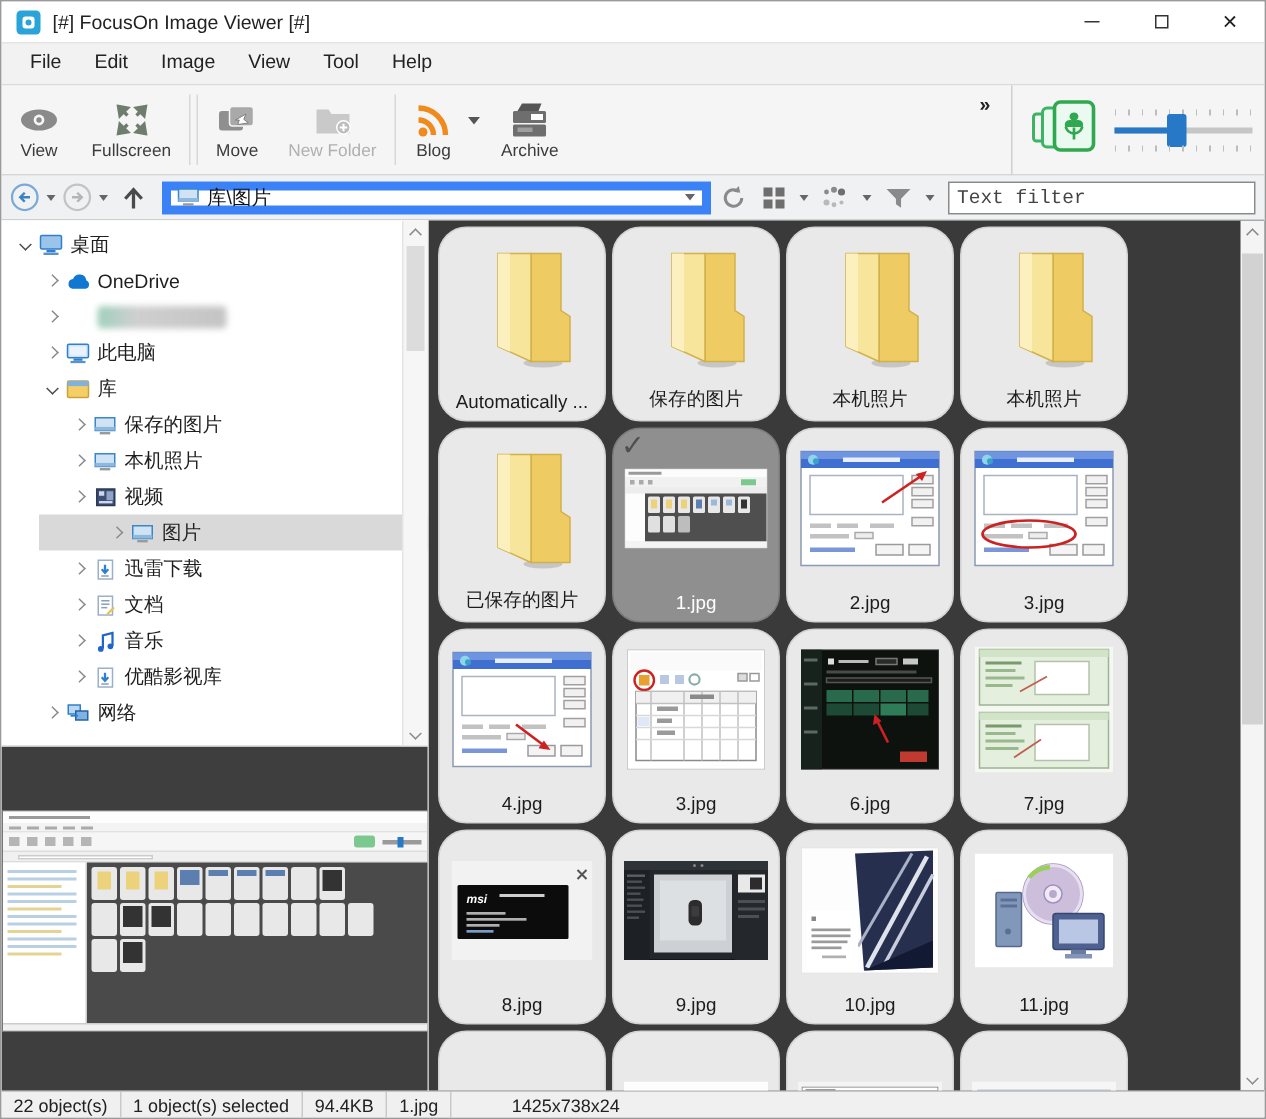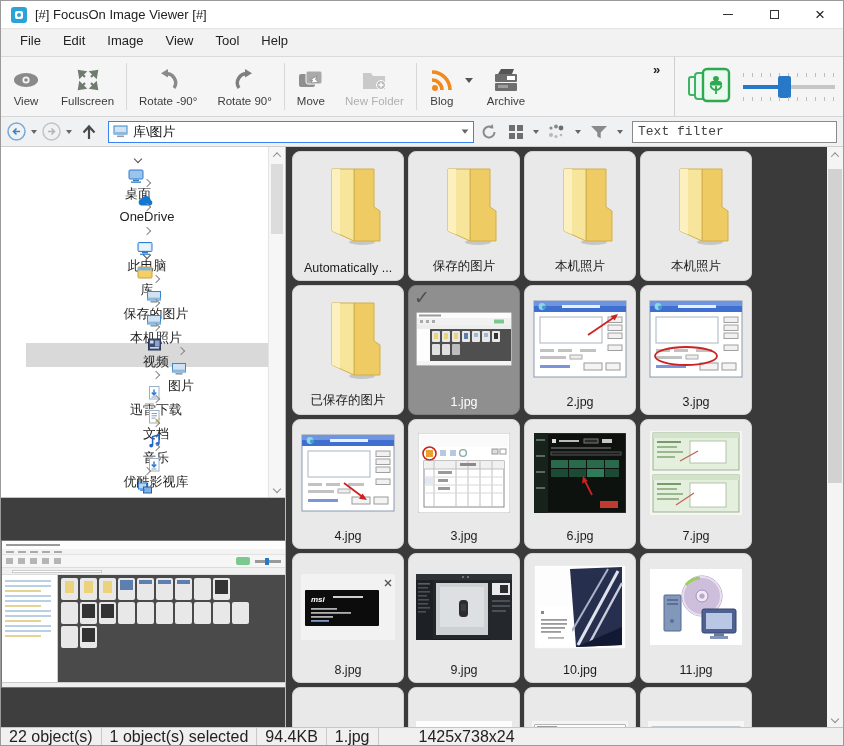--- a/index.html
+++ b/index.html
@@ -43,34 +43,34 @@
      background:repeating-linear-gradient(90deg,#bdbdbd 0 1px,transparent 1px 9px); }
   .ticks-top { top:3px; } .ticks-bottom { bottom:3px; }
   .slider-track { width:100%; height:4px; background:#c6c6c6; position:relative; }
   .slider-fill { position:absolute; left:0; top:0; bottom:0; width:42%; background:#2779c8; }
   .slider-handle { position:absolute; left:38%; top:-9px; width:13px; height:22px; background:#2779c8; border-radius:2px; }
 
   
   .addressbar { height:30px; background:#f0f1f2; border-bottom:1px solid #cfcfcf; display:flex; align-items:center; padding:0 6px; gap:3px; flex:0 0 auto; }
   .nav-circle { width:19px; height:19px; border-radius:50%; display:flex; align-items:center; justify-content:center; }
   .addr-caret { width:0; height:0; border-left:3.5px solid transparent; border-right:3.5px solid transparent; border-top:4px solid #666; margin:0 2px; }
-  .path-box { height:22px; background:#fff; border:1px solid #3b82f6; flex:0 0 366px; display:flex; align-items:center; padding:0 4px; gap:5px; margin-left:4px; }
+  .path-box { height:22px; background:#fff; border:6px solid #3b82f6; flex:0 0 366px; display:flex; align-items:center; padding:0 4px; gap:5px; margin-left:4px; }
   .path-text { font-size:13px; color:#111; flex:1; }
   .path-box .caret-down { border-top-color:#666; transform:scale(.85); }
   .addr-ico { display:flex; align-items:center; justify-content:center; padding:0 3px; }
   .filter-input { height:22px; flex:1; margin-left:4px; border:1px solid #8a8a8a; background:#fff;
       font-family:"Liberation Mono","DejaVu Sans Mono",monospace; font-size:13px; color:#000000; padding:0 5px; }
   .filter-input::placeholder { color:#444; opacity:1; }
 
   
   .content { flex:1; display:flex; min-height:0; }
   .left-panel { width:285px; flex:0 0 285px; border-right:1px solid #bdbdbd; display:flex; flex-direction:column; background:#fff; }
 
   .tree { height:351px; position:relative; overflow:hidden; background:#fff; border-bottom:1px solid #c4c4c4; padding-top:4px; }
-  .tree-row { height:24px; display:flex; align-items:center; font-size:13px; color:#1e1e1e; width:calc(100% - 18px);flex-direction:column; }
+  .tree-row { height:24px; display:flex; align-items:center; font-size:13px; color:#1e1e1e; width:calc(100% - 18px); }
   .tree-row.selected { background:#d9d9d9; }
   .chev-box { width:16px; display:flex; align-items:center; justify-content:center; flex:0 0 16px; }
   .chev { width:6px; height:6px; border-right:1.4px solid #8a8a8a; border-bottom:1.4px solid #8a8a8a; display:inline-block; }
   .chev.closed { transform:rotate(-45deg); }
   .chev.open { transform:rotate(45deg); border-color:#4d4d4d; }
   .tree-ico { width:18px; display:flex; align-items:center; justify-content:center; flex:0 0 18px; margin-right:4px; }
   .blur-pill { width:86px; height:15px; border-radius:3px; background:linear-gradient(90deg,#9fd0bd,#cfcfcf 30%,#c4c4c4); filter:blur(2px); }
   .tree-scroll { position:absolute; top:0; right:0; bottom:0; width:17px; background:#f6f6f6; border-left:1px solid #e4e4e4; }
   .scroll-arrow { height:16px; display:flex; align-items:center; justify-content:center; }
   .sa-up { transform:rotate(-135deg) translate(-1px,-1px); } .sa-down { transform:rotate(45deg); }
@@ -101,33 +101,33 @@
   .pv-cell.f::after { content:""; position:absolute; left:4px; top:3px; width:9px; height:12px; background:#ecd27a; }
   .pv-cell.b::after { content:""; position:absolute; left:2px; top:2px; width:13px; height:10px; background:#5d7fb0; }
   .pv-cell.d::after { content:""; position:absolute; left:2px; top:2px; width:13px; height:14px; background:#333; }
   .pv-cell.w::after { content:""; position:absolute; left:2px; top:2px; width:13px; height:4px; background:#5d7fb0; }
   .pv-status { height:5px; background:#f0f0f0; border-top:1px solid #ccc; }
 
   
   .main { flex:1; background:#3a3a3a; position:relative; overflow:hidden; }
   .grid { position:absolute; left:0; top:0; right:16px; bottom:0; padding:2px 0 0 4px;
           display:flex; flex-wrap:wrap; align-content:flex-start; overflow:hidden; }
-  .tile { width:112px; height:130px; margin:2px; background:#e9e9e9; border-radius:8px; position:relative; border:1px solid #d2d2d2; }
+  .tile { width:112px; height:130px; margin:2px; background:#e9e9e9; border-radius:19px; position:relative; border:1px solid #d2d2d2; }
   .tile.selected { background:#8f8f8f; border-color:#7c7c7c; }
   .tile .thumb { position:absolute; left:0; right:0; top:2px; bottom:24px; display:flex; align-items:center; justify-content:center; }
   .tile .tile-label { position:absolute; left:2px; right:2px; bottom:5px; text-align:center; font-size:12.5px; color:#1c1c1c;
                       white-space:nowrap; overflow:hidden; text-overflow:ellipsis; }
   .tile.selected .tile-label { color:#fff; }
   .tile .check { position:absolute; left:5px; top:0px; font-size:19px; font-weight:bold; color:#4e4e4e; }
 
   .main-scroll { position:absolute; top:0; right:0; bottom:0; width:16px; background:#f4f4f4; }
   .main-scroll .thumb-bar { position:absolute; top:22px; left:1px; right:1px; height:314px; background:#d2d2d2; }
 
   
-  .statusbar { height:18px; background:#f0f0f0; border-top:1px solid #c6c6c6; display:flex; align-items:center; font-size:16px; color:#222; flex:0 0 auto; }
+  .statusbar { height:18px; background:#f0f0f0; border-top:1px solid #c6c6c6; display:flex; align-items:center; font-size:12px; color:#222; flex:0 0 auto; }
   .status-seg { padding:0 8px; border-right:1px solid #c9c9c9; height:100%; display:flex; align-items:center; white-space:nowrap; }
   .status-seg:last-child { border-right:none;margin-left:32px; }
 </style>
 </head>
 <body>
 
 <div class="app">
 
   <div class="titlebar">
     <div class="app-icon">
@@ -180,40 +180,20 @@
             <line x1="9" y1="15" x2="4" y2="20"></line>
               <path d="M3 21 l1 -6 5 5 z"></path>
             <line x1="15" y1="15" x2="20" y2="20"></line>
               <path d="M21 21 l-6 -1 5 -5 z"></path>
           </svg>
         </span>
         <span class="lbl">Fullscreen</span>
       </div>
     </div>
     <div class="tb-sep"></div>
-    <div class="tb-group">
-      <div class="tb-btn">
-        <span class="ico">
-          <svg width="26" height="24" viewBox="0 0 26 24">
-              <path d="M19 20 a9 9 0 0 0 -9 -14" fill="none" stroke="#8a8a8a" stroke-width="3.4"></path>
-              <path d="M13 1 l-7 4.2 7 4.2 z" fill="#8a8a8a"></path>
-            </svg>
-        </span>
-        <span class="lbl">Rotate -90°</span>
-      </div>
-      <div class="tb-btn">
-        <span class="ico">
-          <svg width="26" height="24" viewBox="0 0 26 24">
-              <path d="M7 20 a9 9 0 0 1 9 -14" fill="none" stroke="#7e7e7e" stroke-width="3.4"></path>
-              <path d="M13 1 l7 4.2 -7 4.2 z" fill="#7e7e7e"></path>
-            </svg>
-        </span>
-        <span class="lbl">Rotate 90°</span>
-      </div>
-    </div>
     <div class="tb-sep"></div>
     <div class="tb-group">
       <div class="tb-btn">
         <span class="ico">
           <svg width="28" height="24" viewBox="0 0 28 24">
               <rect x="2" y="6" width="16" height="13" rx="2" fill="#8f8f8f"></rect>
               <rect x="9" y="3" width="16" height="13" rx="2" fill="#a9a9a9" stroke="#f5f5f6"></rect>
               <path d="M13 12 l7 -4 -1.5 3.5 3 2.5 -7 1 1 -3 z" fill="#fff" stroke="#777" stroke-width=".6"></path>
             </svg>
         </span>

